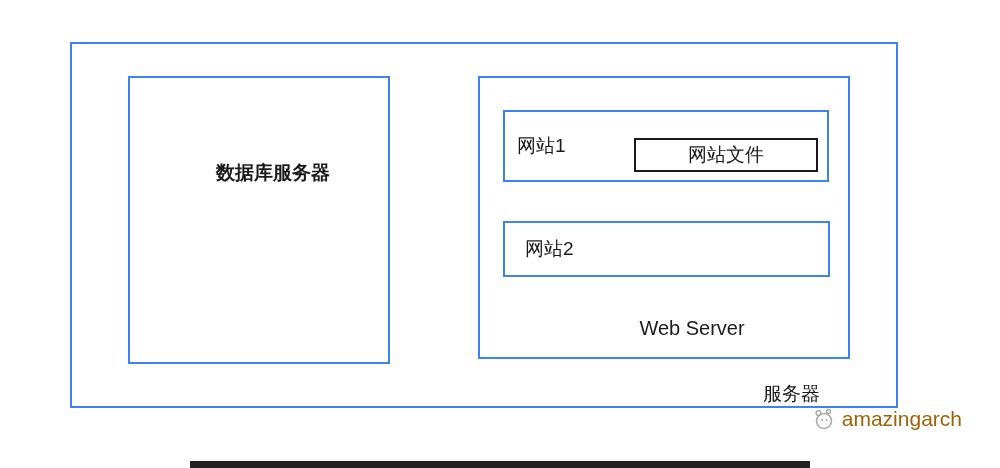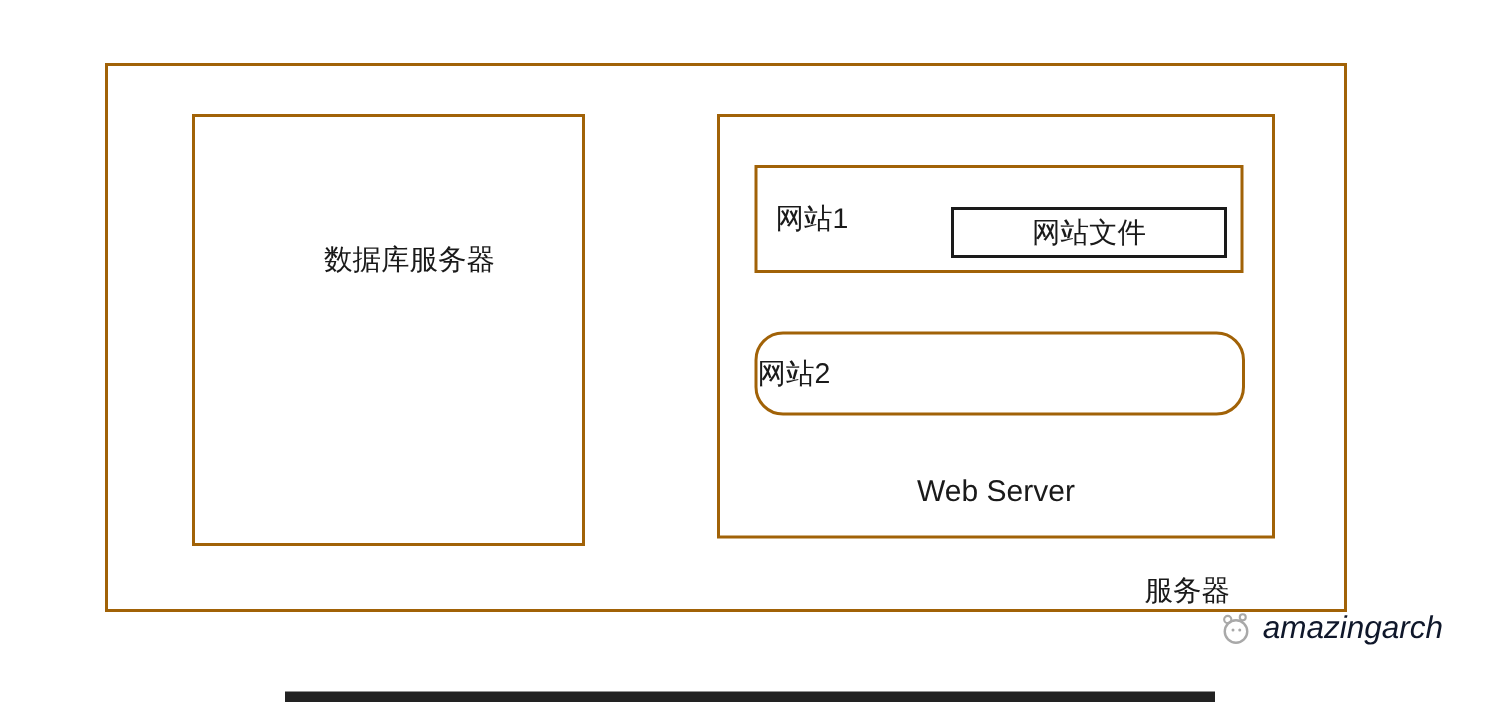--- a/index.html
+++ b/index.html
@@ -10,70 +10,70 @@
     width: 1000px;
     height: 468px;
     background: #ffffff;
     font-family: "Liberation Sans", "DejaVu Sans", sans-serif;
     position: relative;
     overflow: hidden;
     color: #1a1a1a;
   }
   .box {
     position: absolute;
-    border: 2px solid #a16207;
+    border: 2px solid #3b82f6;
     background: transparent;
     box-sizing: border-box;
   }
   .label {
     position: absolute;
     color: #1a1a1a;
   }
   
   #outer-box { left: 70px; top: 42px; width: 828px; height: 366px; }
   #outer-label {
     left: 70px; top: 381px; width: 750px;
     text-align: right; font-size: 19px;
   }
   
   #db-box { left: 128px; top: 76px; width: 262px; height: 288px; }
   #db-label {
     left: 128px; top: 160px; width: 290px;
-    text-align: center; font-size: 19px;
+    text-align: center; font-size: 19px; font-weight: bold;
   }
   
   #web-box { left: 478px; top: 76px; width: 372px; height: 283px; }
   #web-label {
     left: 478px; top: 317px; width: 372px;
-    text-align: center; font-size: 20px;
+    text-align: center; font-size: 20px; padding-left: 28px;
   }
   
   #site1-box {
     left: 503px; top: 110px; width: 326px; height: 72px;
     display: flex; align-items: center;
     padding-left: 12px; font-size: 19px;
   }
   #files-box {
     position: absolute; left: 129px; top: 26px;
     width: 184px; height: 34px;
     border: 2px solid #1a1a1a; box-sizing: border-box;
     display: flex; align-items: center; justify-content: center;
     font-size: 19px;
   }
   
   #site2-box {
     left: 503px; top: 221px; width: 327px; height: 56px;
     display: flex; align-items: center;
-    padding-left: 0; font-size: 19px; border-radius: 19px;
+    padding-left: 20px; font-size: 19px;
   }
   
   #watermark {
     position: absolute; right: 38px; top: 406px;
     display: flex; align-items: center; gap: 5px;
-    color: #0f172a; font-size: 21px; font-style: italic;
+    color: #a16207; font-size: 21px;
   }
   #watermark svg { display: block; }
   
   #bottom-bar {
     position: absolute; left: 190px; top: 461px;
     width: 620px; height: 7px; background: #222222;
   }
 </style>
 </head>
 <body>

